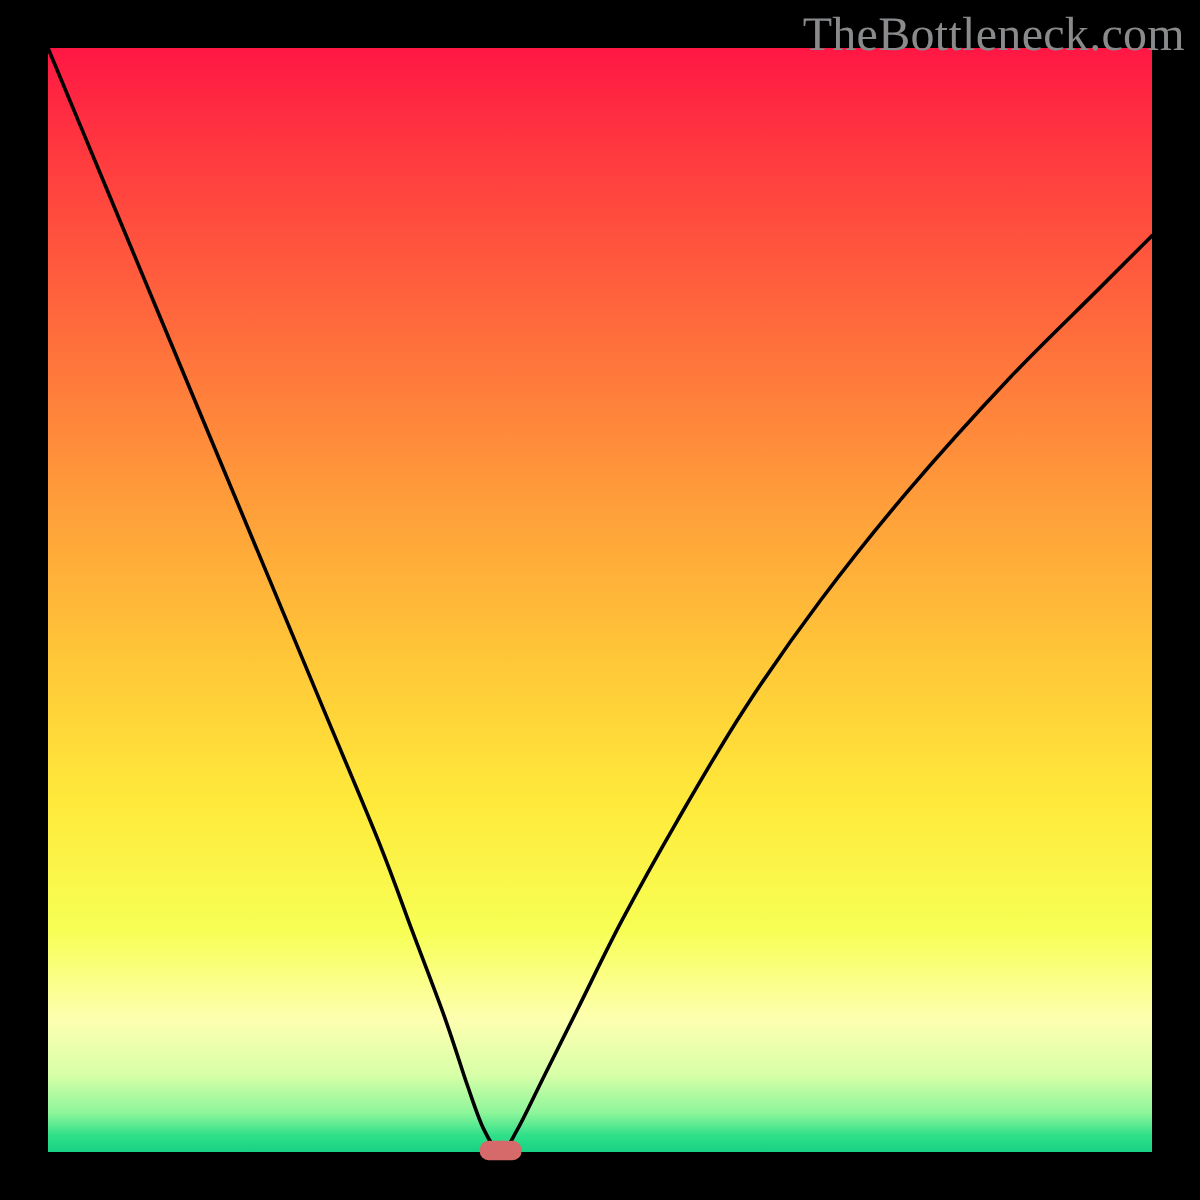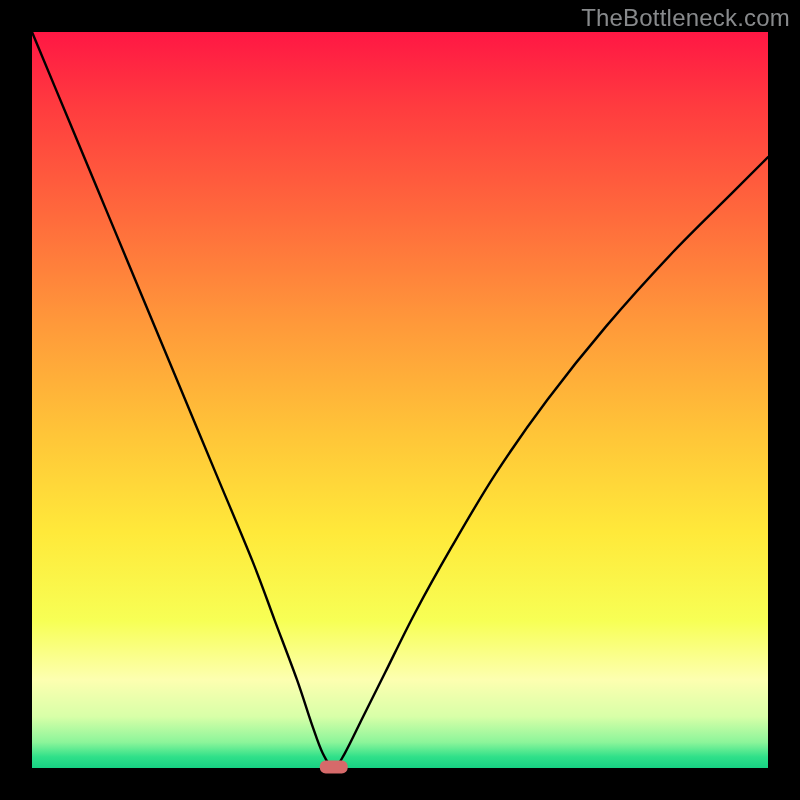--- a/index.html
+++ b/index.html
@@ -15,22 +15,22 @@
     left: 0;
     top: 0;
     width: 800px;
     height: 800px;
     background: #000;
   }
   .watermark {
     position: absolute;
     top: 4px;
     right: 10px;
-    font-family: Liberation Sans, sans-serif;
-    font-size: 24px;
+    font-family: Liberation Serif, serif;
+    font-size: 32px;
     color: #888a8c;
     letter-spacing: 0.2px;
   }
   svg {
     position: absolute;
     left: 0;
     top: 0;
   }
 </style>
 </head>

